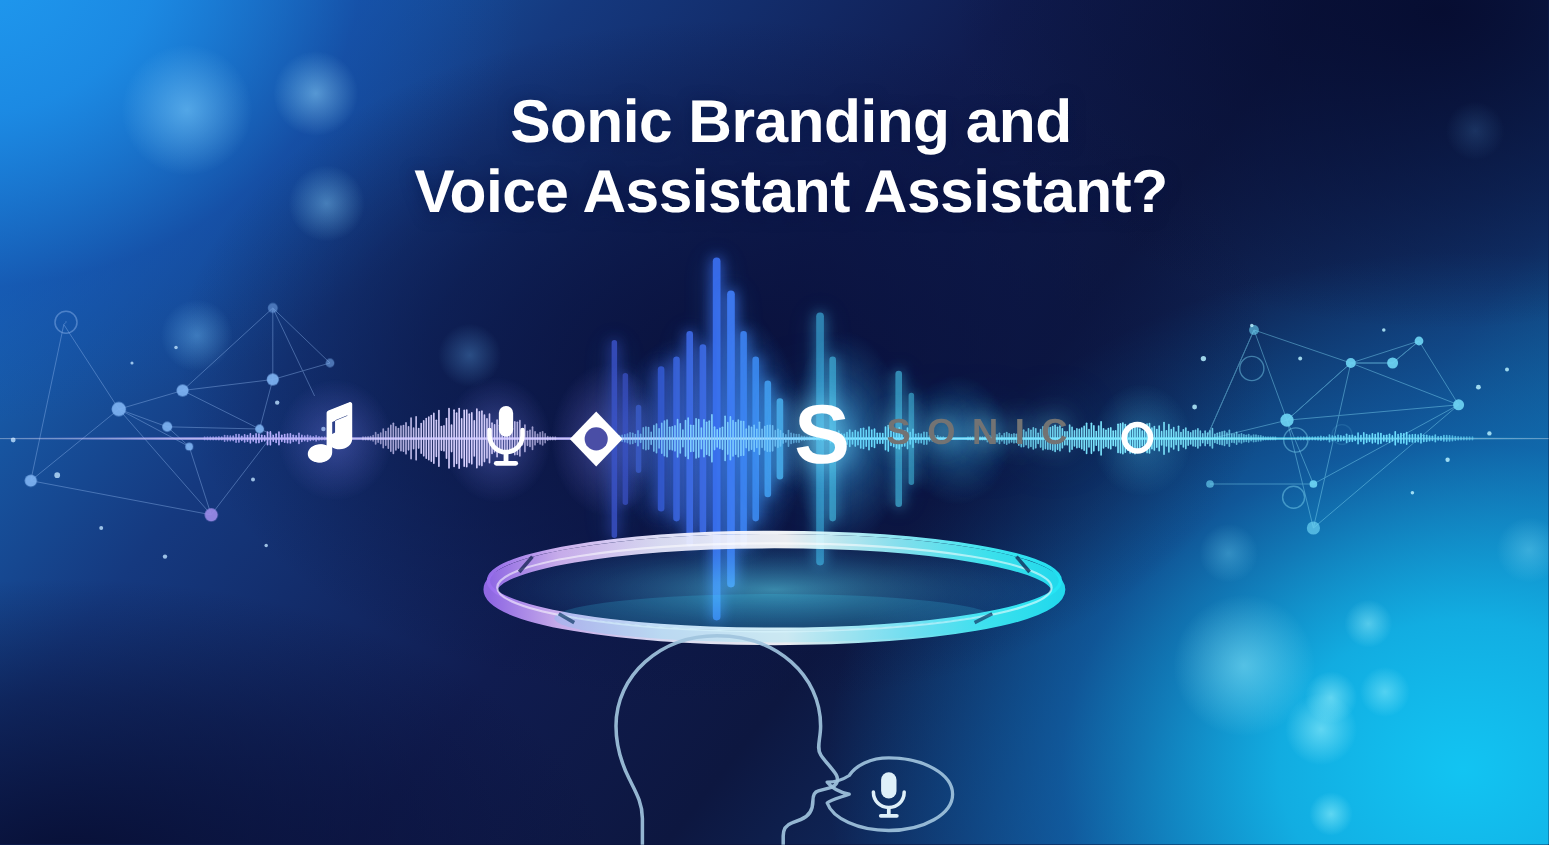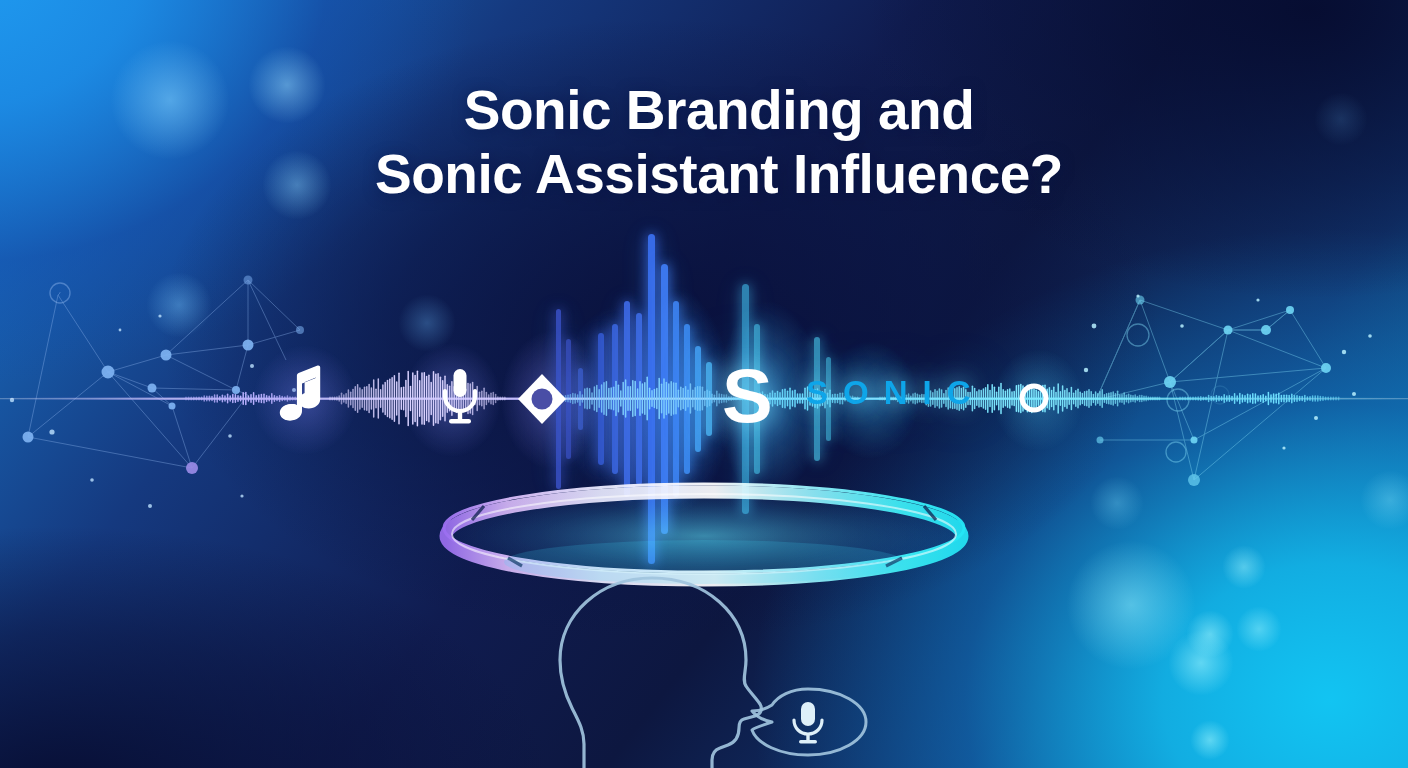--- a/index.html
+++ b/index.html
@@ -63,21 +63,21 @@
 
   
   .blob { position:absolute; border-radius:50%; pointer-events:none; }
 
   
   .ico { position:absolute; display:flex; align-items:center; justify-content:center; }
 
   
   #wordmark {
     position:absolute; left:806px; top:374px;
-    color:#0ea5e9; font-size:33px; font-weight:700;
+    color:#737373; font-size:33px; font-weight:700;
     letter-spacing:15px;
     text-shadow:0 0 22px rgba(120,230,255,0.95), 0 0 48px rgba(60,180,255,0.6);
     z-index:31;
   }
   #logomark {
     position:absolute; left:722px; top:358px;
     color:#fff; font-size:76px; font-weight:800; line-height:76px;
     text-shadow:0 0 26px rgba(130,230,255,0.95), 0 0 60px rgba(60,180,255,0.7);
     z-index:31;
   }
@@ -773,16 +773,16 @@
           <path d="M238 152 C238 160 244 166 252 166 C260 166 266 160 266 152" fill="none" stroke="#e8f8ff" stroke-width="3.2" stroke-linecap="round"></path>
           <rect x="250.3" y="165" width="3.4" height="8" fill="#e8f8ff"></rect>
           <rect x="243" y="172" width="18" height="3.4" rx="1.7" fill="#e8f8ff"></rect>
         </g>
       </g>
     </svg>
   </div>
 
   <div id="title">
     <span class="ln">Sonic Branding and</span>
-    <span class="ln">Sonic Assistant Influence?</span>
+    <span class="ln">Voice Assistant Assistant?</span>
   </div>
 
 </div>
 
 </body></html>

